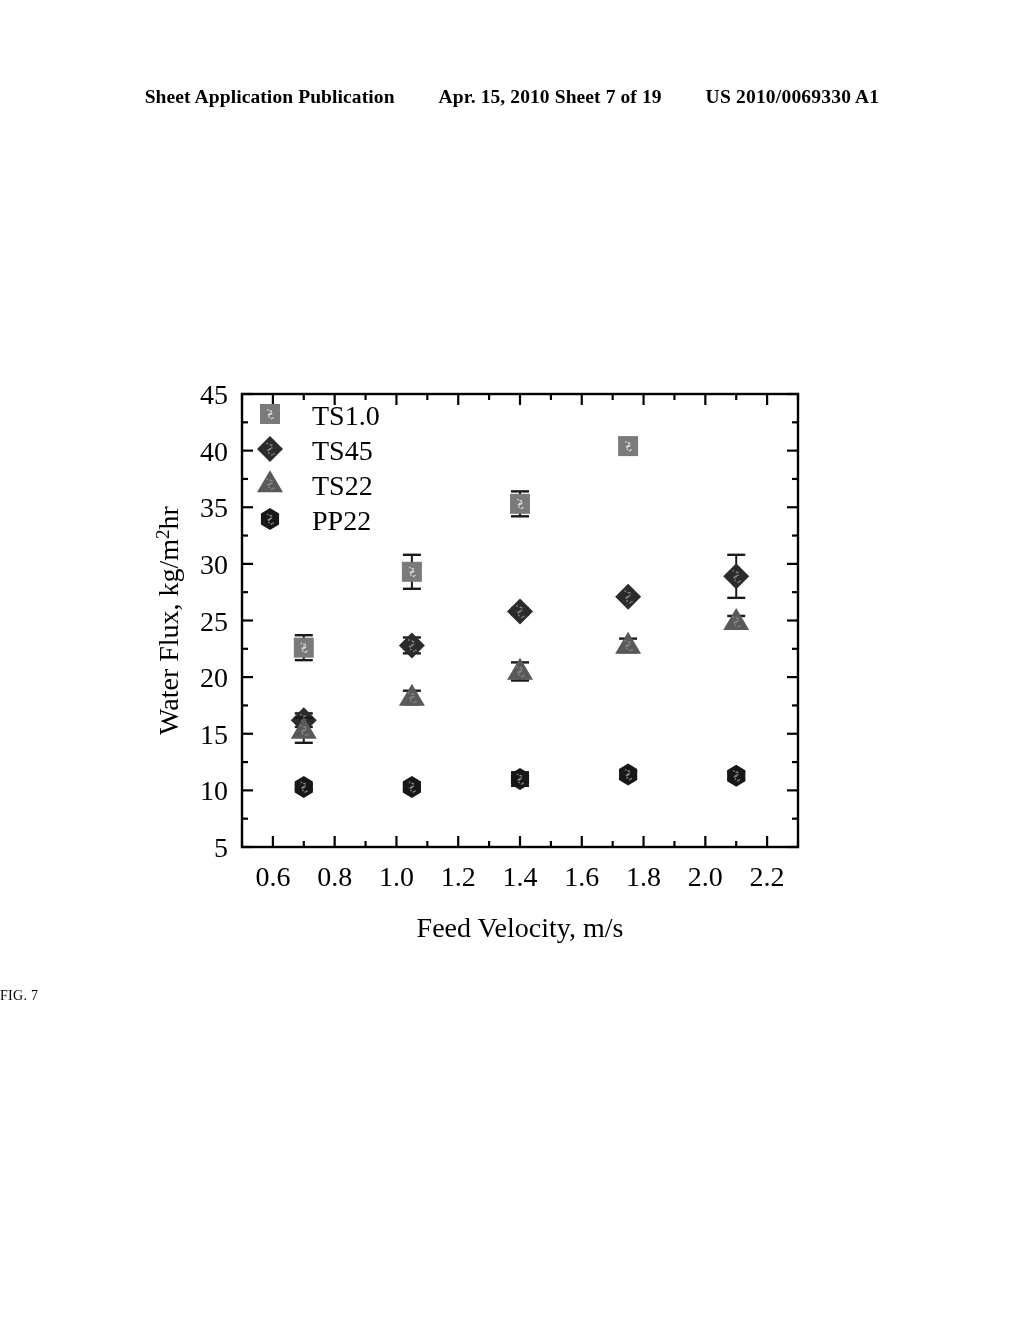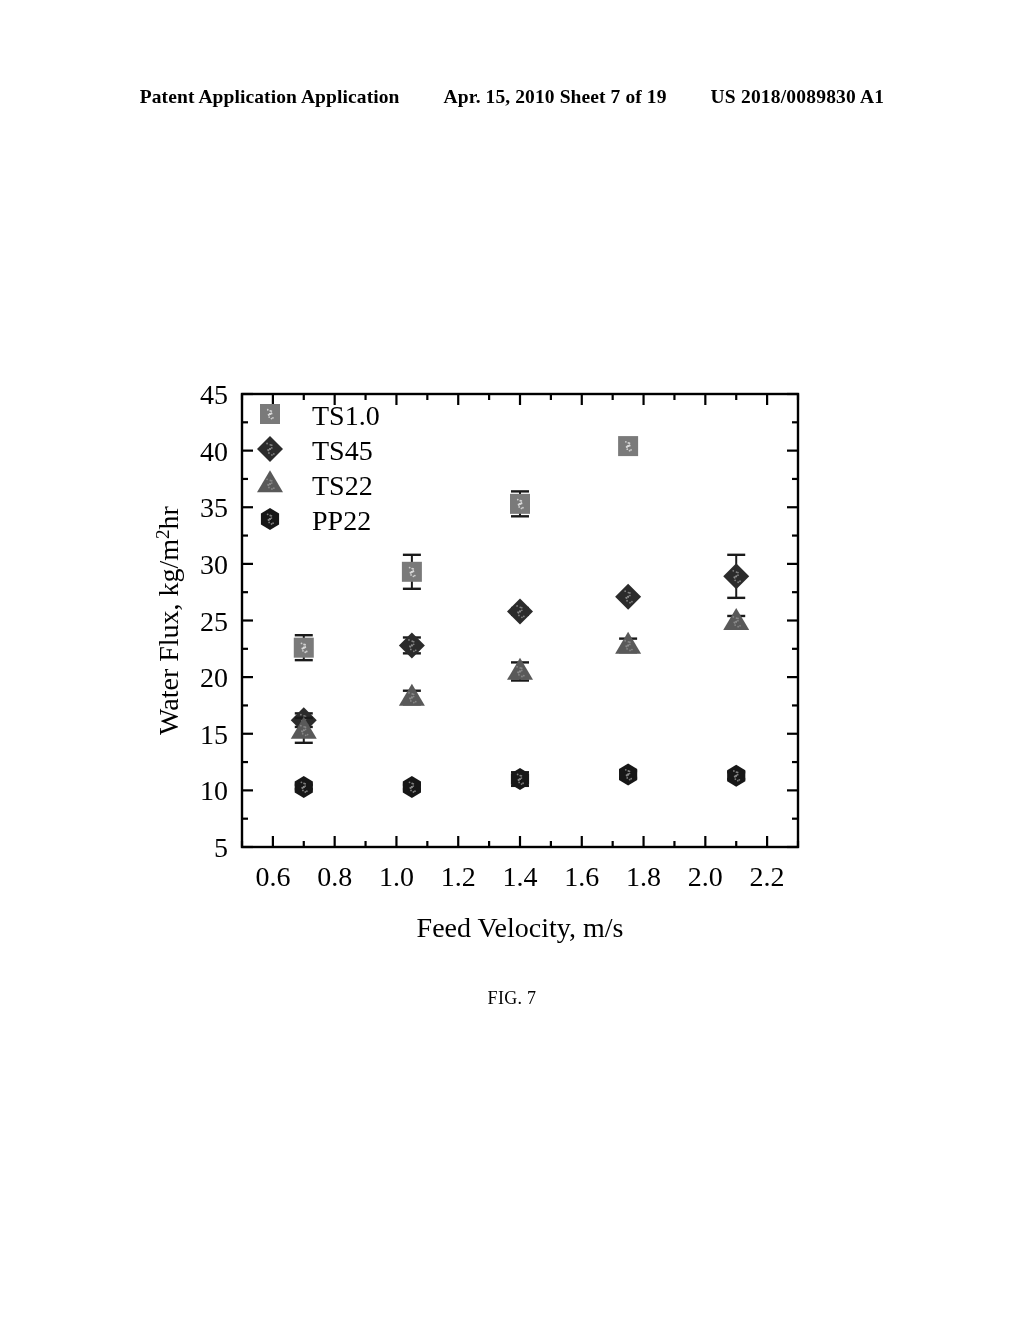--- a/index.html
+++ b/index.html
@@ -50,45 +50,45 @@
     position: absolute;
     left: 120px;
     top: 360px;
   }
 
   #figure-caption {
     position: absolute;
     top: 988px;
     left: 0;
     width: 1024px;
-    text-align: center;
-    font-size: 18px;
+    text-align: left;
+    font-size: 14px;
     letter-spacing: 0.3px;
   }
 
   
   #chart-svg text {
     font-family: "Liberation Serif", serif;
     fill: #000000;
   }
   .tick-label   { font-size: 28px; }
   .axis-title   { font-size: 28px; }
   .legend-label { font-size: 28px; }
   .sup          { font-size: 19px; }
 </style>
 </head>
 <body>
 
 <div id="patent-header">
-  <span class="hdr-left">Patent Application Application</span>
+  <span class="hdr-left">Sheet Application Publication</span>
   <span class="hdr-mid">
     <span class="hdr-date">Apr. 15, 2010</span>
     <span>Sheet 7 of 19</span>
   </span>
-  <span class="hdr-right">US 2018/0089830 A1</span>
+  <span class="hdr-right">US 2010/0069330 A1</span>
 </div>
 
 <div id="figure-block">
 
   <svg id="chart-svg" width="760" height="620" viewBox="0 0 760 620">
 
     <g id="plot-frame-group">
         <rect x="122" y="34" width="556" height="453" fill="none" stroke="#000" stroke-width="2.4"></rect>
       </g>
 

